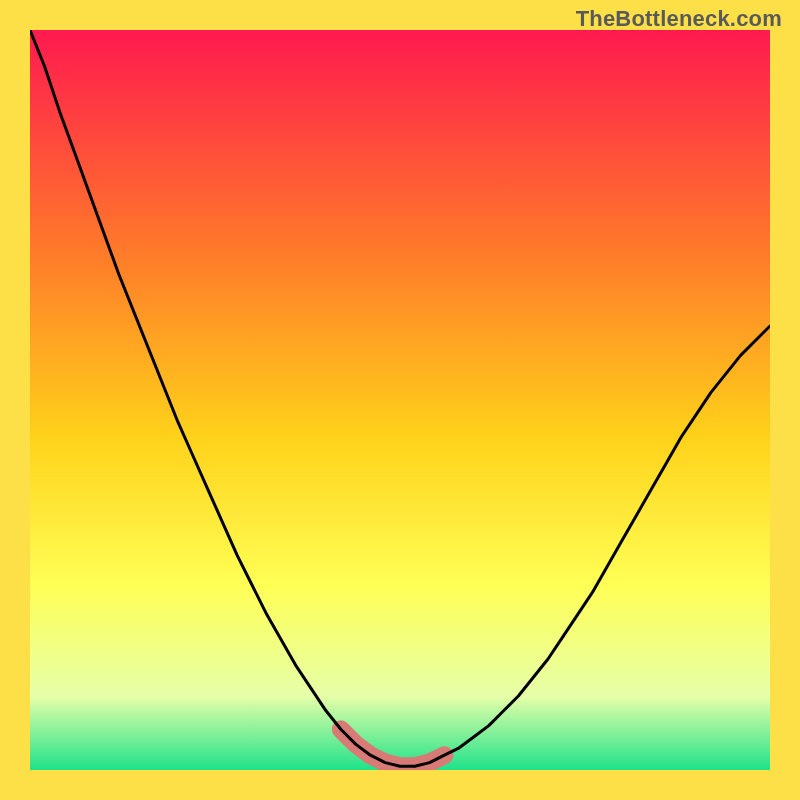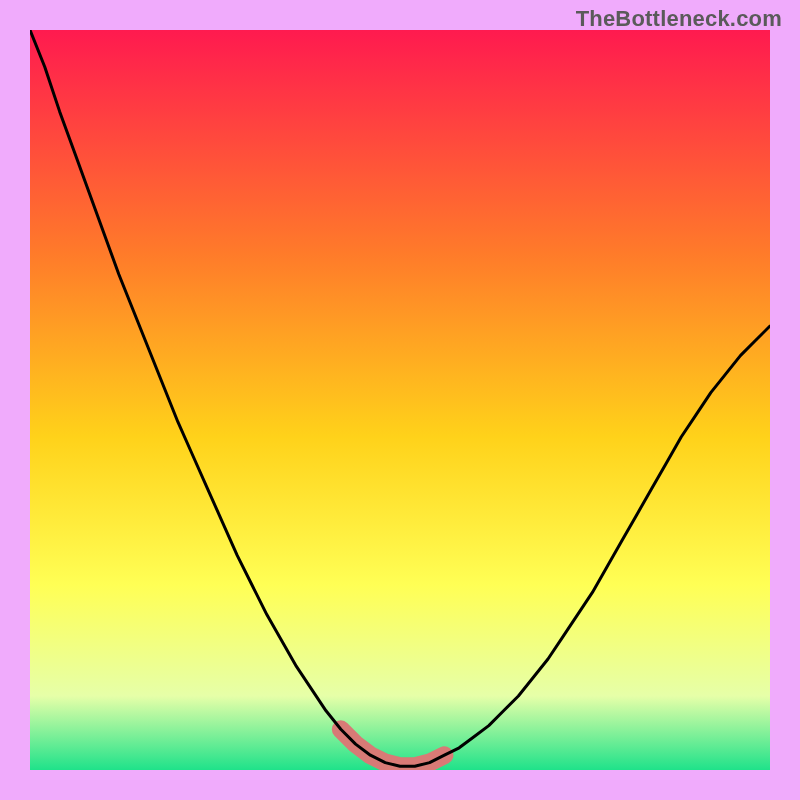--- a/index.html
+++ b/index.html
@@ -10,21 +10,21 @@
     background: #000;
     overflow: hidden;
     font-family: Arial, Helvetica, sans-serif;
   }
   .frame {
     position: absolute;
     left: 0;
     top: 0;
     width: 800px;
     height: 800px;
-    background: #f0abfc;
+    background: #fde047;
   }
   .plot {
     position: absolute;
     left: 30px;
     top: 30px;
     width: 740px;
     height: 740px;
   }
   .watermark {
     position: absolute;

